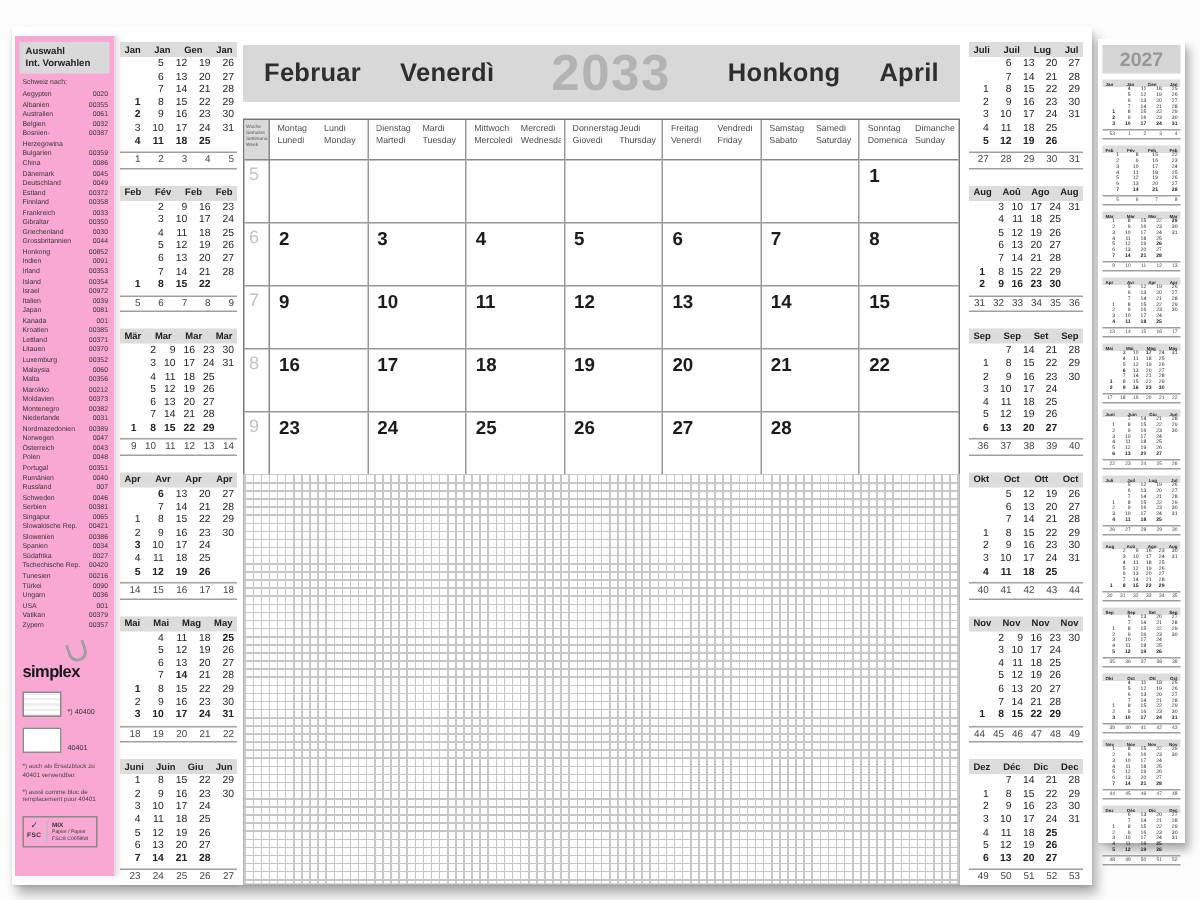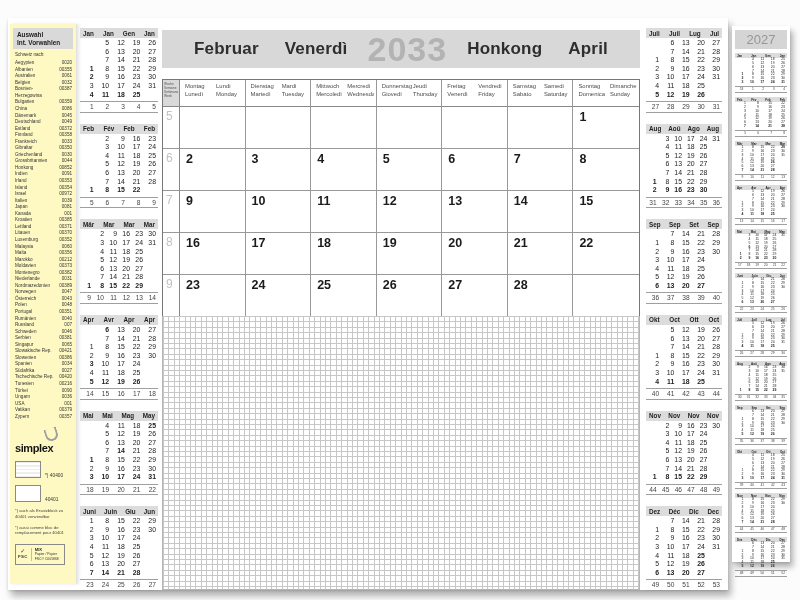--- a/index.html
+++ b/index.html
@@ -4,21 +4,21 @@
 <style>
   html,body{margin:0;padding:0;background:#fff;}
   body{font-family:"Liberation Sans",sans-serif;-webkit-font-smoothing:antialiased;}
   #canvas{position:relative;width:800px;height:600px;background:#fcfcfc;overflow:hidden;}
 
   
   #pad{position:absolute;left:8px;top:18px;width:720px;height:572px;background:#fff;
        box-shadow:3px 6px 7px rgba(0,0,0,.30), 0 1px 2px rgba(0,0,0,.12);}
 
   
-  #codes-strip{position:absolute;left:2px;top:6px;width:66px;height:560px;background:#fef9c3;
+  #codes-strip{position:absolute;left:2px;top:6px;width:66px;height:560px;background:#f9a8d4;
        border-right:1px solid #e2e2e2;box-shadow:2px 0 3px rgba(0,0,0,.10);padding:0;}
   .codes-title{background:#d9d9d9;color:#222;font-weight:bold;font-size:6.4px;line-height:7.6px;
        padding:3px 4px;margin:4px 3px 3px 3px;}
   .codes-sub{font-size:4.6px;color:#333;margin:2px 4px 3px 5px;}
   #codes-list{margin:0 4px 0 5px;}
   .crow{display:flex;justify-content:space-between;align-items:baseline;font-size:4.6px;
        line-height:6.55px;color:#333;}
   .cname{white-space:normal;max-width:40px;}
   .ccode{color:#333;}
   .brand-wrap{margin:8px 4px 0 5px;}
@@ -48,21 +48,21 @@
   .mw{display:grid;border-top:1px solid #9f9f9f;border-bottom:1px solid #9f9f9f;margin-top:2px;}
   .mw span{text-align:right;padding-right:2px;color:#444;}
   .bd{font-weight:bold;color:#000;}
   .mini .mh{font-size:6.3px;}
   .mini .mg{font-size:6.9px;line-height:8.6px;margin-top:1px;}
   .mini .mw{font-size:6.6px;line-height:9.5px;}
 
   
   #main{position:absolute;left:154px;top:0;width:478px;}
   #month-bar{position:absolute;left:0;top:12px;width:478px;height:38px;background:#d8d8d8;
-      display:flex;align-items:center;padding:0 32px;box-sizing:border-box;}
+      display:flex;align-items:center;padding:0 14px;box-sizing:border-box;}
   .mb-name{font-size:17px;font-weight:bold;color:#2e2e2e;letter-spacing:.2px;}
   .mb-gap{width:26px;}
   #mb-year{flex:1;text-align:center;font-size:34px;font-weight:bold;color:#b3b3b3;letter-spacing:1px;}
   #maingrid{position:absolute;left:0;top:61px;width:478px;display:grid;
       grid-template-columns:17px repeat(7,1fr);border:1px solid #777;background:#fff;box-sizing:border-box;}
   .wk-head{background:#d9d9d9;border-right:1px solid #888;border-bottom:1px solid #888;
       font-size:3.2px;line-height:4px;color:#555;padding:2px 1px;height:27px;box-sizing:border-box;}
   .dh{border-right:1px solid #999;border-bottom:1px solid #888;height:27px;box-sizing:border-box;
       display:grid;grid-template-columns:54% 46%;align-content:start;
       font-size:5.9px;line-height:7.5px;color:#4c4c4c;padding:3px 2px 0 5px;}
@@ -74,21 +74,21 @@
   #maingrid > *:nth-child(8n){border-right:none;}
   #notes-grid{position:absolute;left:0;top:298px;width:478px;height:274px;box-sizing:border-box;
       border:1px solid #b5b5b5;border-top:none;background:#fff;
       background-image:
         repeating-linear-gradient(to right,#c7c7c7 0 1px,transparent 1px 5.4px),
         repeating-linear-gradient(to bottom,#c7c7c7 0 1px,transparent 1px 5.4px);}
 
   
   #strip2027{position:absolute;left:732px;top:26px;width:58px;height:536px;background:#fff;
       box-shadow:3px 5px 6px rgba(0,0,0,.30), 0 1px 2px rgba(0,0,0,.12);padding:4px 3px;box-sizing:border-box;}
-  #y2027-title{background:#d5d5d5;color:#979797;font-weight:normal;font-size:13px;text-align:center;
+  #y2027-title{background:#d5d5d5;color:#979797;font-weight:bold;font-size:13px;text-align:center;
       padding:2px 0;margin-bottom:4px;}
   #y2027-months{display:flex;flex-direction:column;gap:4.5px;}
   .micro .mh{font-size:3px;padding:.5px 2px;}
   .micro .mg{font-size:3.4px;line-height:3.85px;}
   .micro .mw{font-size:3.3px;line-height:4.6px;margin-top:1px;}
 </style>
 </head>
 <body>
 
 <div id="canvas">

